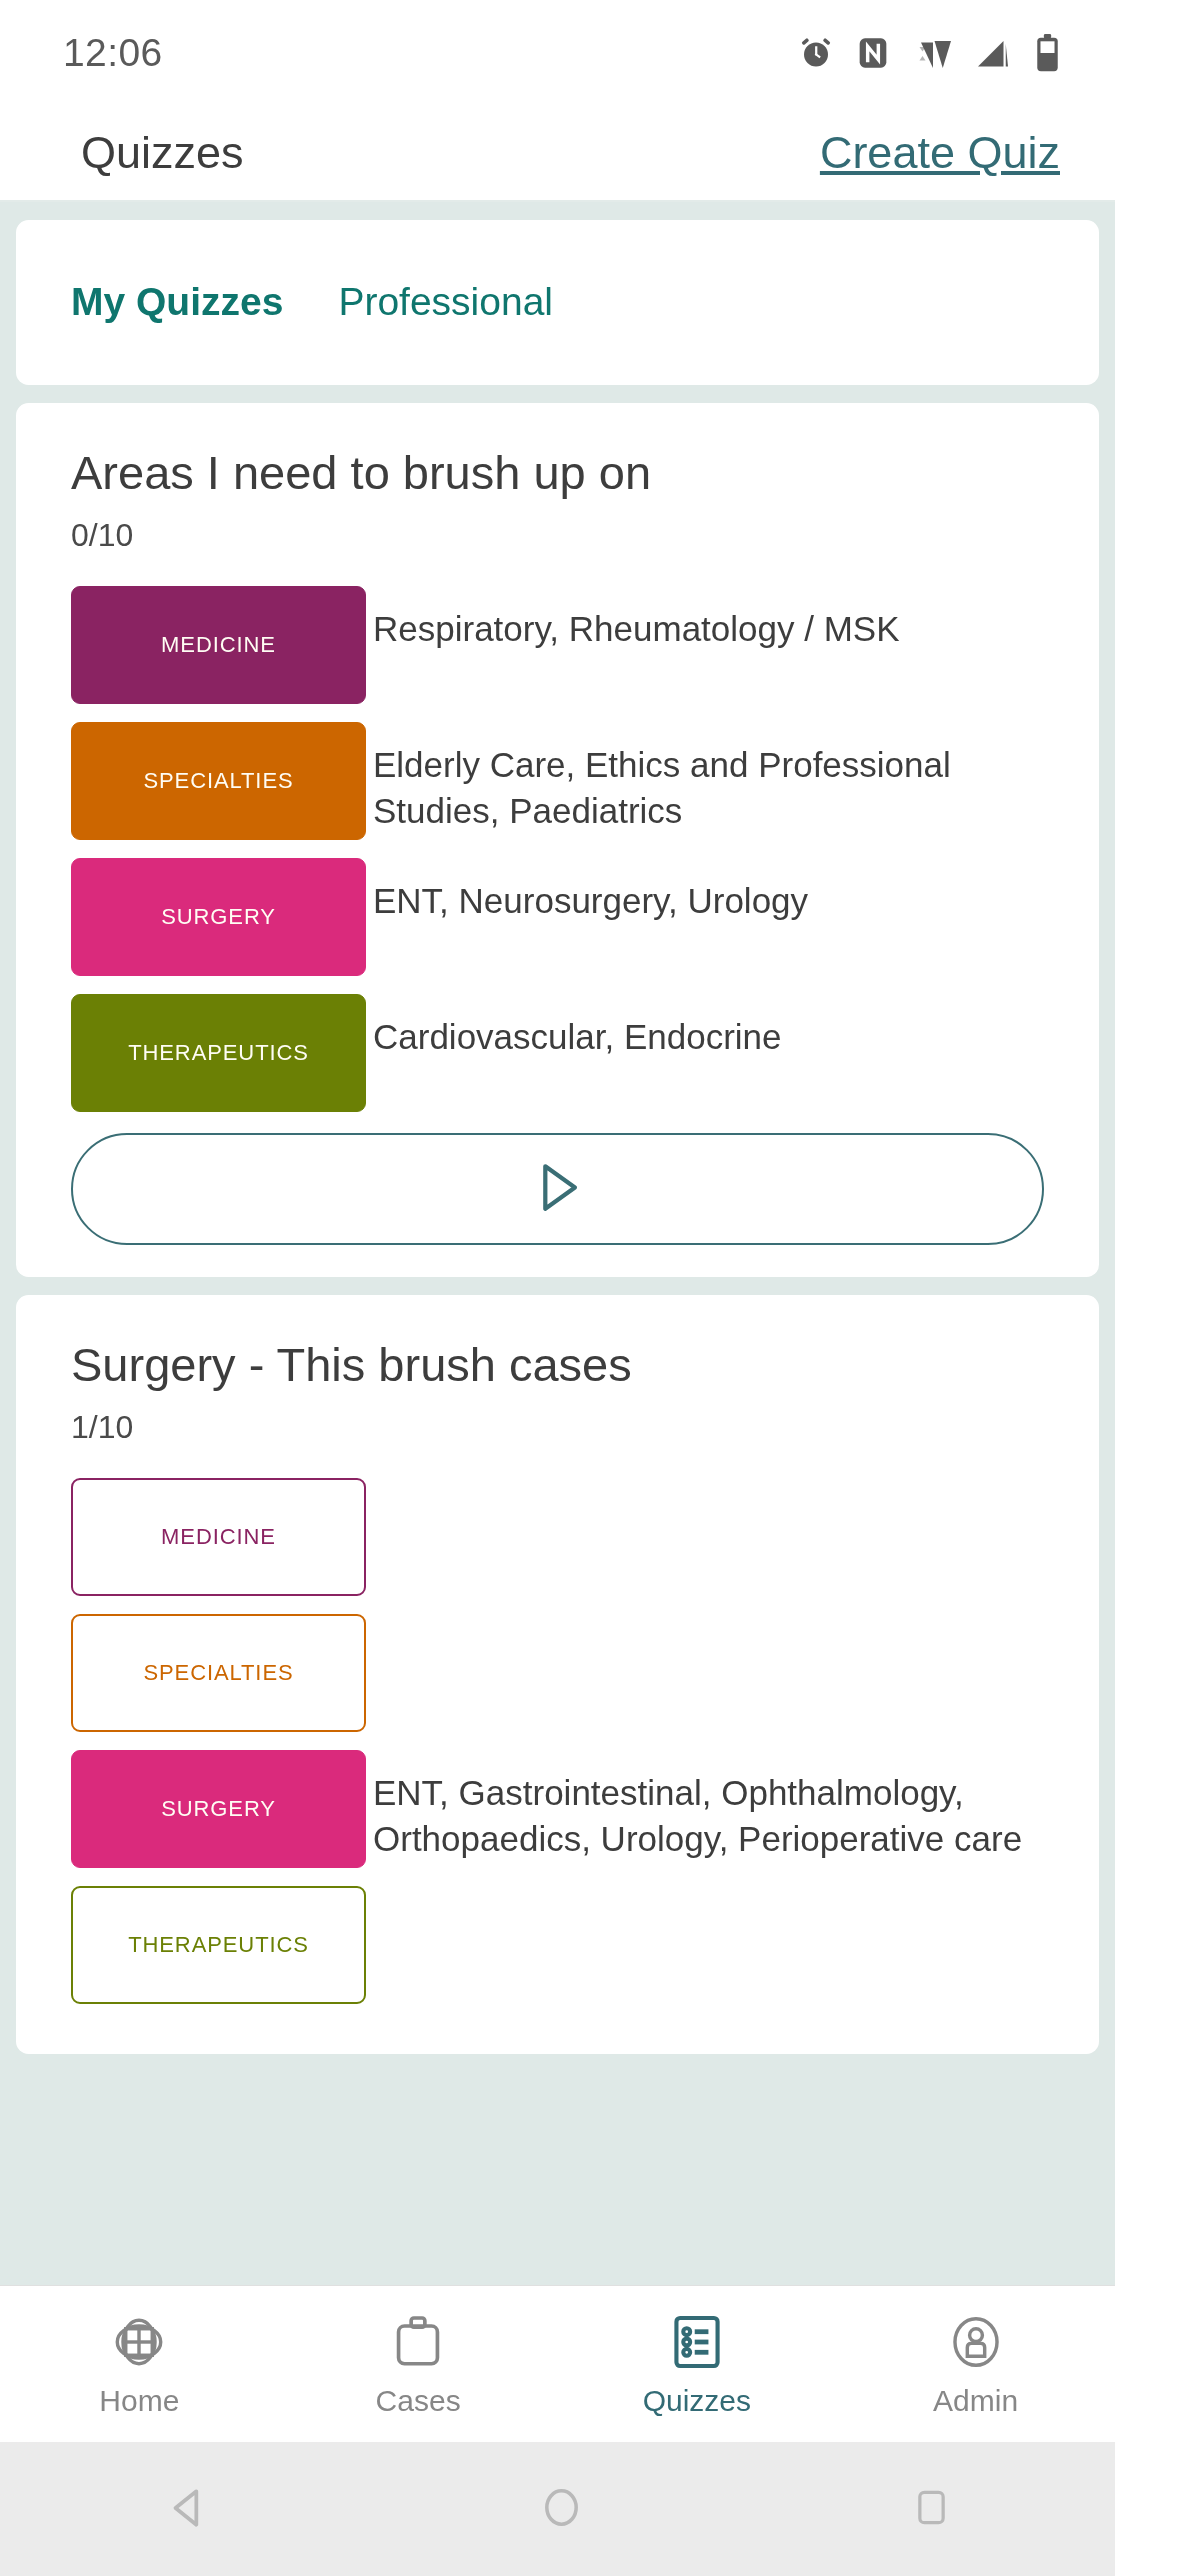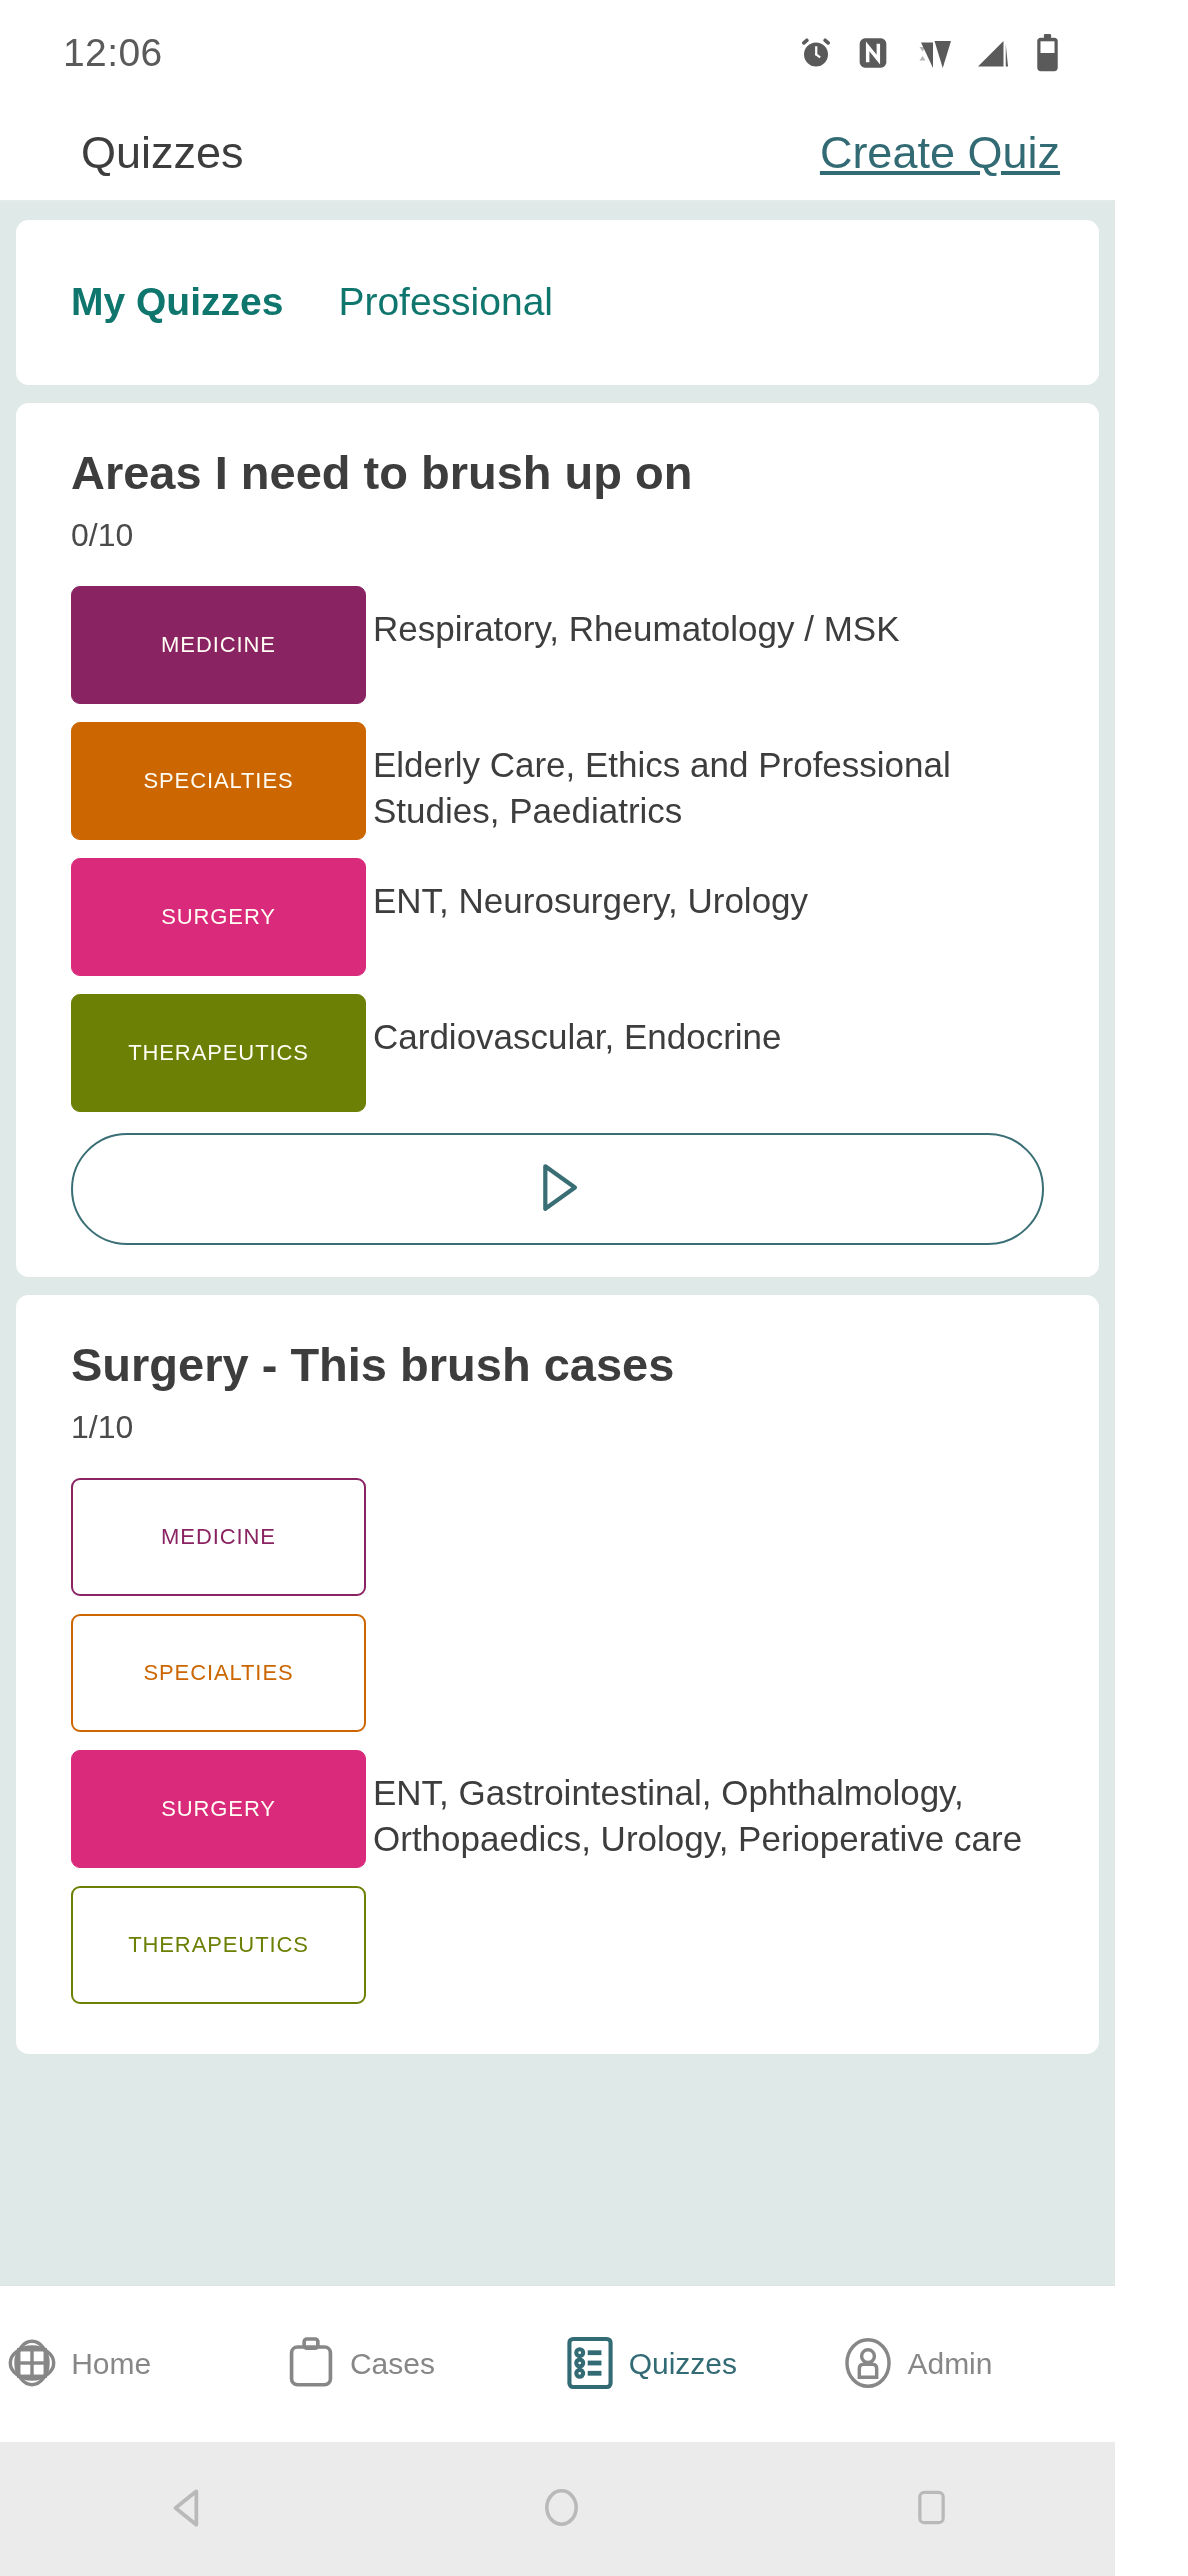--- a/index.html
+++ b/index.html
@@ -98,21 +98,21 @@
     cursor: pointer;
     white-space: nowrap;
   }
   .tab.active { font-weight: bold; }
 
   
   .quiz-card { padding-top: 41px; padding-bottom: 32px; }
   .quiz-title {
     font-size: 47px;
     color: #3d3d3d;
-    font-weight: 700;
+    font-weight: 400;
     line-height: 1.25;
     margin-bottom: 14.3px;
   }
   .quiz-score {
     font-size: 32px;
     color: #4a4a4a;
     margin-bottom: 32px;
   }
 
   .cat-row {
@@ -164,20 +164,21 @@
     background: #ffffff;
     border-top: 1.8px solid #e0e0e0;
     display: flex;
     align-items: center;
     flex: 0 0 auto;
     z-index: 5;
   }
   .navitem {
     flex: 1 1 0;
     display: flex;
+    flex-direction: column;
     align-items: center;
     gap: 7.2px;
     cursor: pointer;
   }
   .navitem .navlabel {
     font-size: 30px;
     color: #878787;
   }
   .navitem.active .navlabel { color: #336b75; }
 

